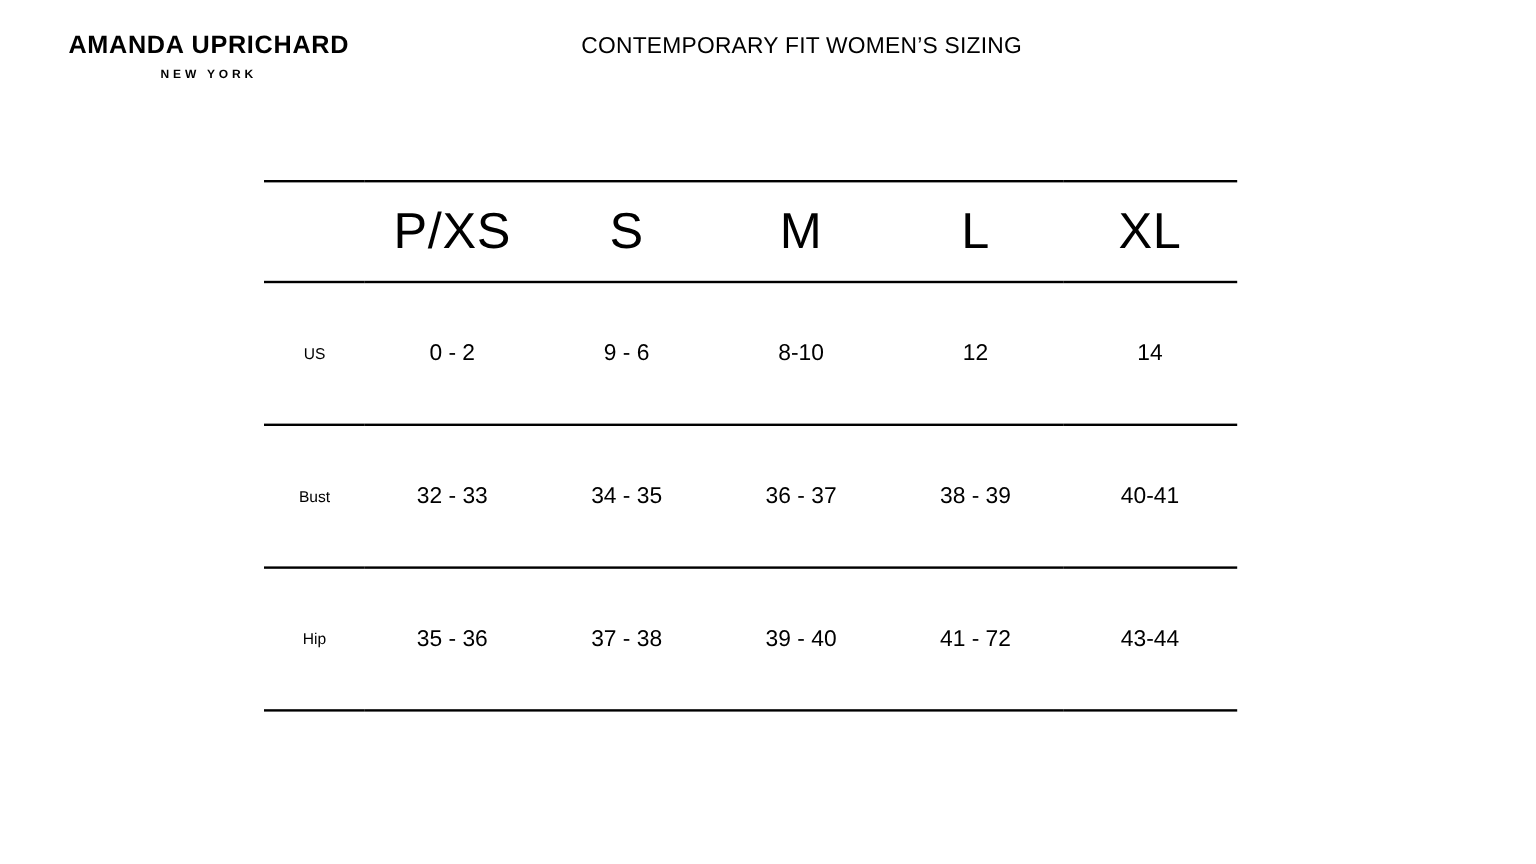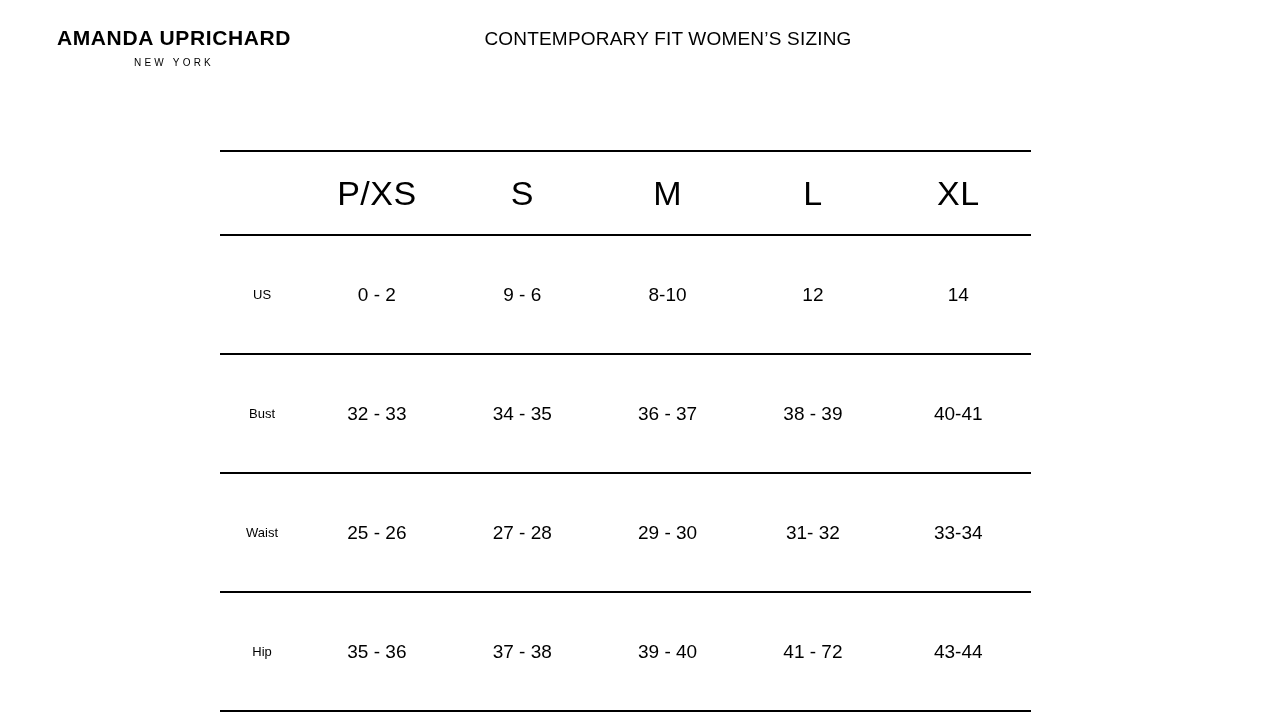--- a/index.html
+++ b/index.html
@@ -27,21 +27,21 @@
   .brand-name {
     font-size: 21px;
     font-weight: bold;
     letter-spacing: 0.6px;
     line-height: 1.1;
     white-space: nowrap;
   }
   .brand-sub {
     margin-top: 9px;
     font-size: 10px;
-    font-weight: normal;
+    font-weight: bold;
     letter-spacing: 3.2px;
     line-height: 1;
   }
 
   
   .page-title {
     position: absolute;
     left: 0;
     top: 28px;
     width: 1280px;
@@ -69,21 +69,21 @@
     vertical-align: middle;
     font-weight: normal;
   }
 
   .col-label { width: 84px; }
   .col-data  { width: 145px; }
 
   
   tr.header-row td {
     height: 82px;
-    font-size: 34px;
+    font-size: 42px;
     letter-spacing: 0.5px;
     border-top: 2px solid #000;
     border-bottom: 2px solid #000;
   }
   tr.header-row td.row-head { font-size: 20px; }
 
   
   tr.data-row td {
     height: 117px;
     font-size: 19px;
@@ -143,28 +143,20 @@
 
     <tr class="data-row">
       <td class="row-head rule-top">Bust</td>
       <td class="rule-top">32 - 33</td>
       <td class="rule-top">34 - 35</td>
       <td class="rule-top">36 - 37</td>
       <td class="rule-top">38 - 39</td>
       <td class="rule-top">40-41</td>
     </tr>
 
-    <tr class="data-row">
-      <td class="row-head rule-top">Waist</td>
-      <td class="rule-top">25 - 26</td>
-      <td class="rule-top">27 - 28</td>
-      <td class="rule-top">29 - 30</td>
-      <td class="rule-top">31- 32</td>
-      <td class="rule-top">33-34</td>
-    </tr>
 
     <tr class="data-row">
       <td class="row-head rule-top">Hip</td>
       <td class="rule-top">35 - 36</td>
       <td class="rule-top">37  - 38</td>
       <td class="rule-top">39 - 40</td>
       <td class="rule-top">41 - 72</td>
       <td class="rule-top">43-44</td>
     </tr>
 

